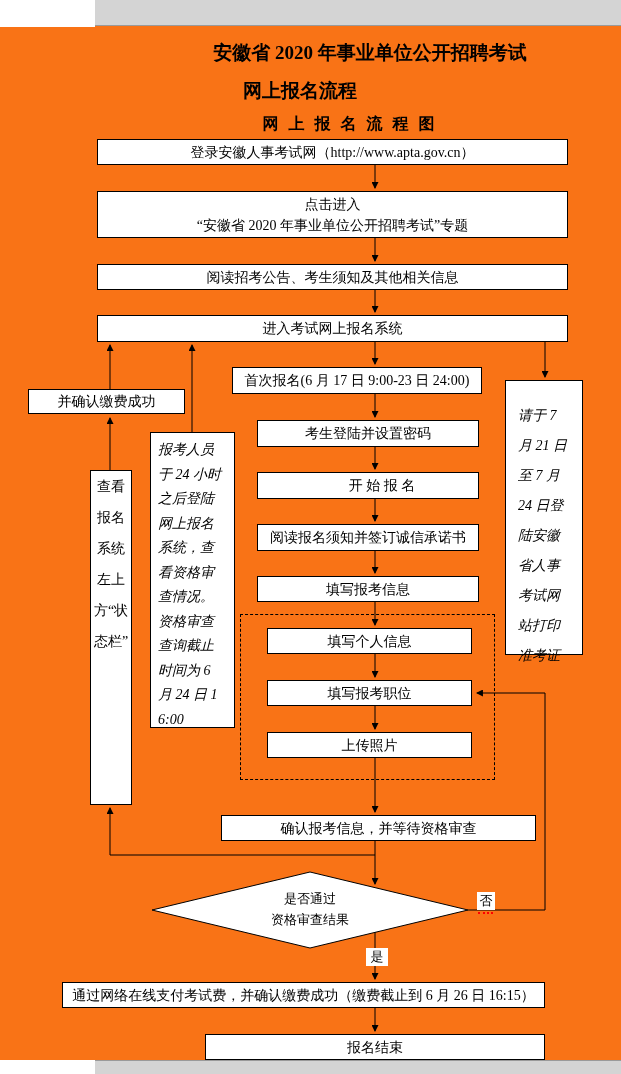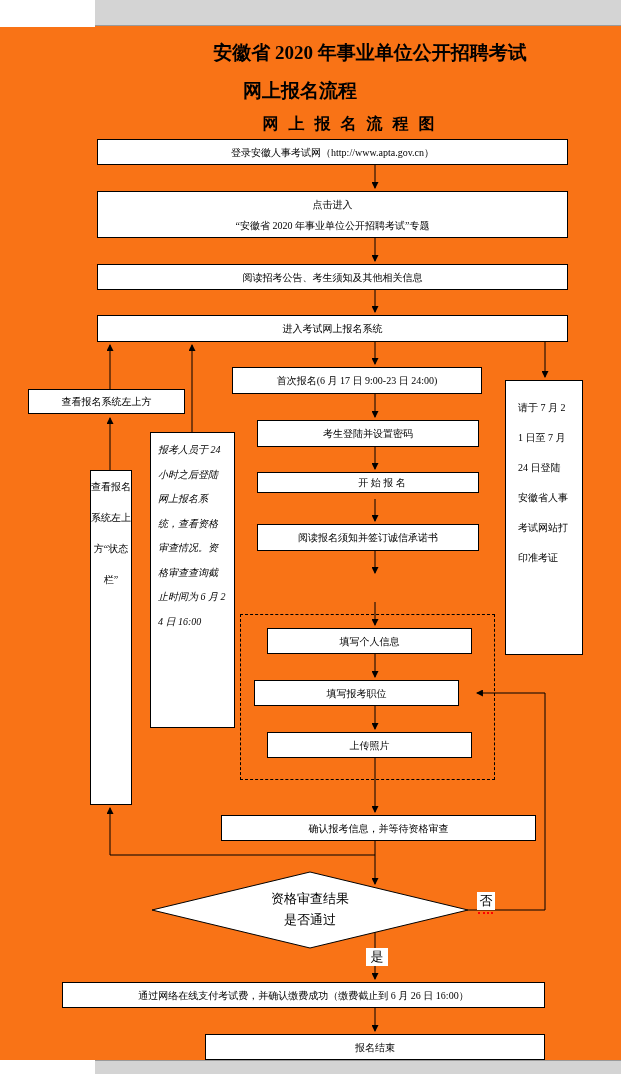--- a/index.html
+++ b/index.html
@@ -41,21 +41,21 @@
     text-align: center; font-size: 16px; font-weight: bold; letter-spacing: 3px;
   }
 
   .box {
     position: absolute;
     border: 1px solid #000;
     background: #ffffff;
     display: flex; flex-direction: column;
     align-items: center; justify-content: center;
     text-align: center;
-    font-size: 10px; line-height: 21px;
+    font-size: 14px; line-height: 21px;
   }
   .dashed-group {
     position: absolute;
     border: 1px dashed #000;
     background: transparent;
   }
   .vtext {
     justify-content: flex-start;
     word-break: break-all;
     line-height: 31px;
@@ -66,22 +66,23 @@
     align-items: flex-start;
     text-align: left;
     word-break: break-all;
     line-height: 24.5px;
     padding: 5px 7px;
   }
   .print-box {
     justify-content: flex-start;
     word-break: break-all;
     line-height: 30px;
-    padding: 12px 12px;
+    padding: 20px 12px;
     text-align: left;
+    font-style: italic;
   }
   .connectors { position: absolute; left: 0; top: 0; }
   .diamond-text {
     position: absolute; left: 230px; top: 888px; width: 160px;
     text-align: center; font-size: 13px; line-height: 21px;
   }
   .edge-label {
     position: absolute;
     font-size: 13px;
     background: #ffffff;
@@ -158,49 +159,50 @@
   </div>
 
   <div class="box" style="left:97px; top:264px; width:471px; height:26px;">阅读招考公告、考生须知及其他相关信息</div>
 
   <div class="box" style="left:97px; top:315px; width:471px; height:27px;">进入考试网上报名系统</div>
 
   <div class="box" style="left:232px; top:367px; width:250px; height:27px;">首次报名(6 月 17 日 9:00-23 日 24:00)</div>
 
   <div class="box" style="left:257px; top:420px; width:222px; height:27px;">考生登陆并设置密码</div>
 
-  <div class="box" style="left:257px; top:472px; width:222px; height:21px;padding-left:28px;">开 始 报 名</div>
+  <div class="box" style="left:257px; top:472px; width:222px; height:27px;padding-left:28px;">开 始 报 名</div>
 
   <div class="box" style="left:257px; top:524px; width:222px; height:27px;">阅读报名须知并签订诚信承诺书</div>
 
+  <div class="box" style="left:257px; top:576px; width:222px; height:26px;">填写报考信息</div>
 
   <div class="dashed-group" style="left:240px; top:614px; width:255px; height:166px;"></div>
 
   <div class="box" style="left:267px; top:628px; width:205px; height:26px;">填写个人信息</div>
 
-  <div class="box" style="left:254px; top:680px; width:205px; height:26px;">填写报考职位</div>
+  <div class="box" style="left:267px; top:680px; width:205px; height:26px;">填写报考职位</div>
 
   <div class="box" style="left:267px; top:732px; width:205px; height:26px;">上传照片</div>
 
   <div class="box" style="left:221px; top:815px; width:315px; height:26px;">确认报考信息，并等待资格审查</div>
 
   <div class="diamond-text">
+    <div>是否通过</div>
     <div>资格审查结果</div>
-    <div>是否通过</div>
   </div>
 
   <div class="edge-label label-yes">是</div>
   <div class="edge-label label-no">否</div>
   <div class="squiggle"></div>
 
-  <div class="box" style="left:62px; top:982px; width:483px; height:26px;">通过网络在线支付考试费，并确认缴费成功（缴费截止到 6 月 26 日 16:00）</div>
+  <div class="box" style="left:62px; top:982px; width:483px; height:26px;">通过网络在线支付考试费，并确认缴费成功（缴费截止到 6 月 26 日 16:15）</div>
 
   <div class="box" style="left:205px; top:1034px; width:340px; height:26px;">报名结束</div>
 
-  <div class="box" style="left:28px; top:389px; width:157px; height:25px;">查看报名系统左上方</div>
+  <div class="box" style="left:28px; top:389px; width:157px; height:25px;">并确认缴费成功</div>
 
   <div class="box vtext" style="left:90px; top:470px; width:42px; height:335px;">查看报名系统左上方“状态栏”</div>
 
   <div class="box note-box" style="left:150px; top:432px; width:85px; height:296px;font-style:italic;">报考人员于 24 小时之后登陆网上报名系统，查看资格审查情况。资格审查查询截止时间为 6 月 24 日 16:00</div>
 
   <div class="box print-box" style="left:505px; top:380px; width:78px; height:275px;">请于 7 月 21 日至 7 月 24 日登陆安徽省人事考试网站打印准考证</div>
 
 </div>
 
 </body></html>

